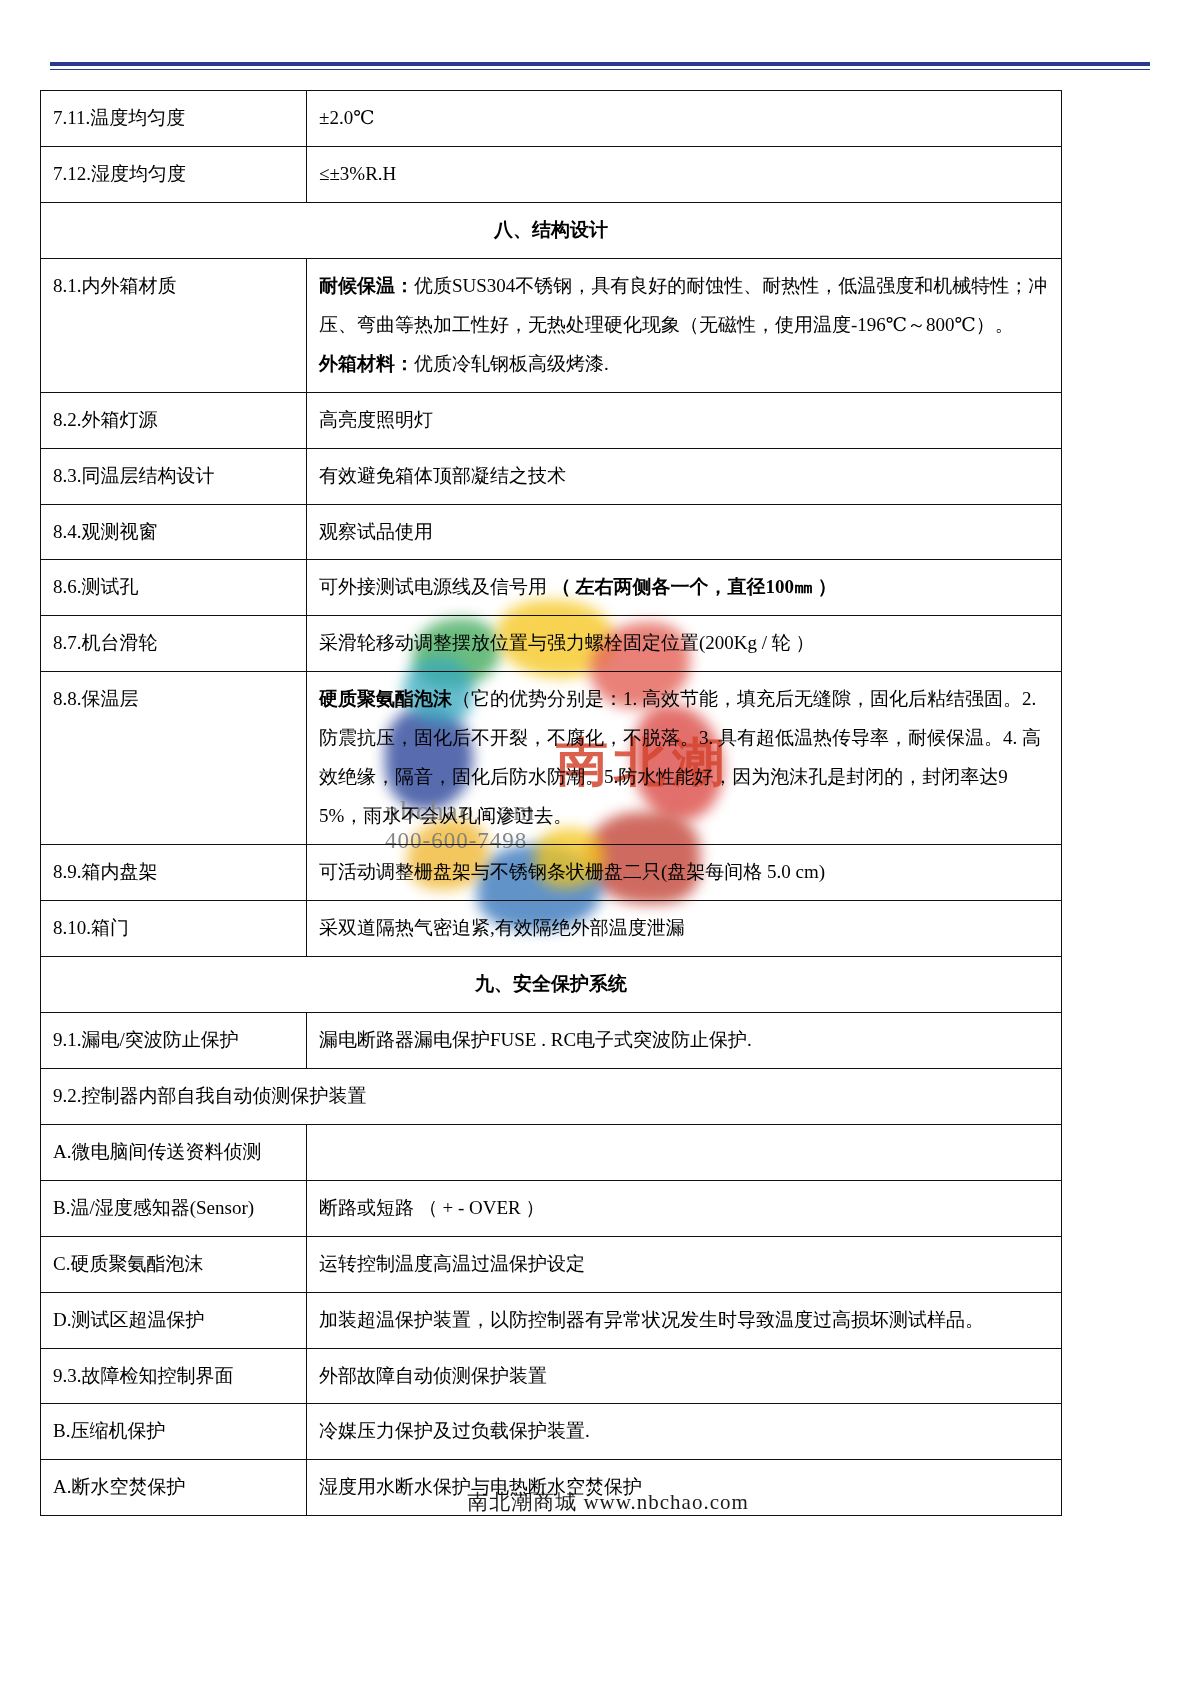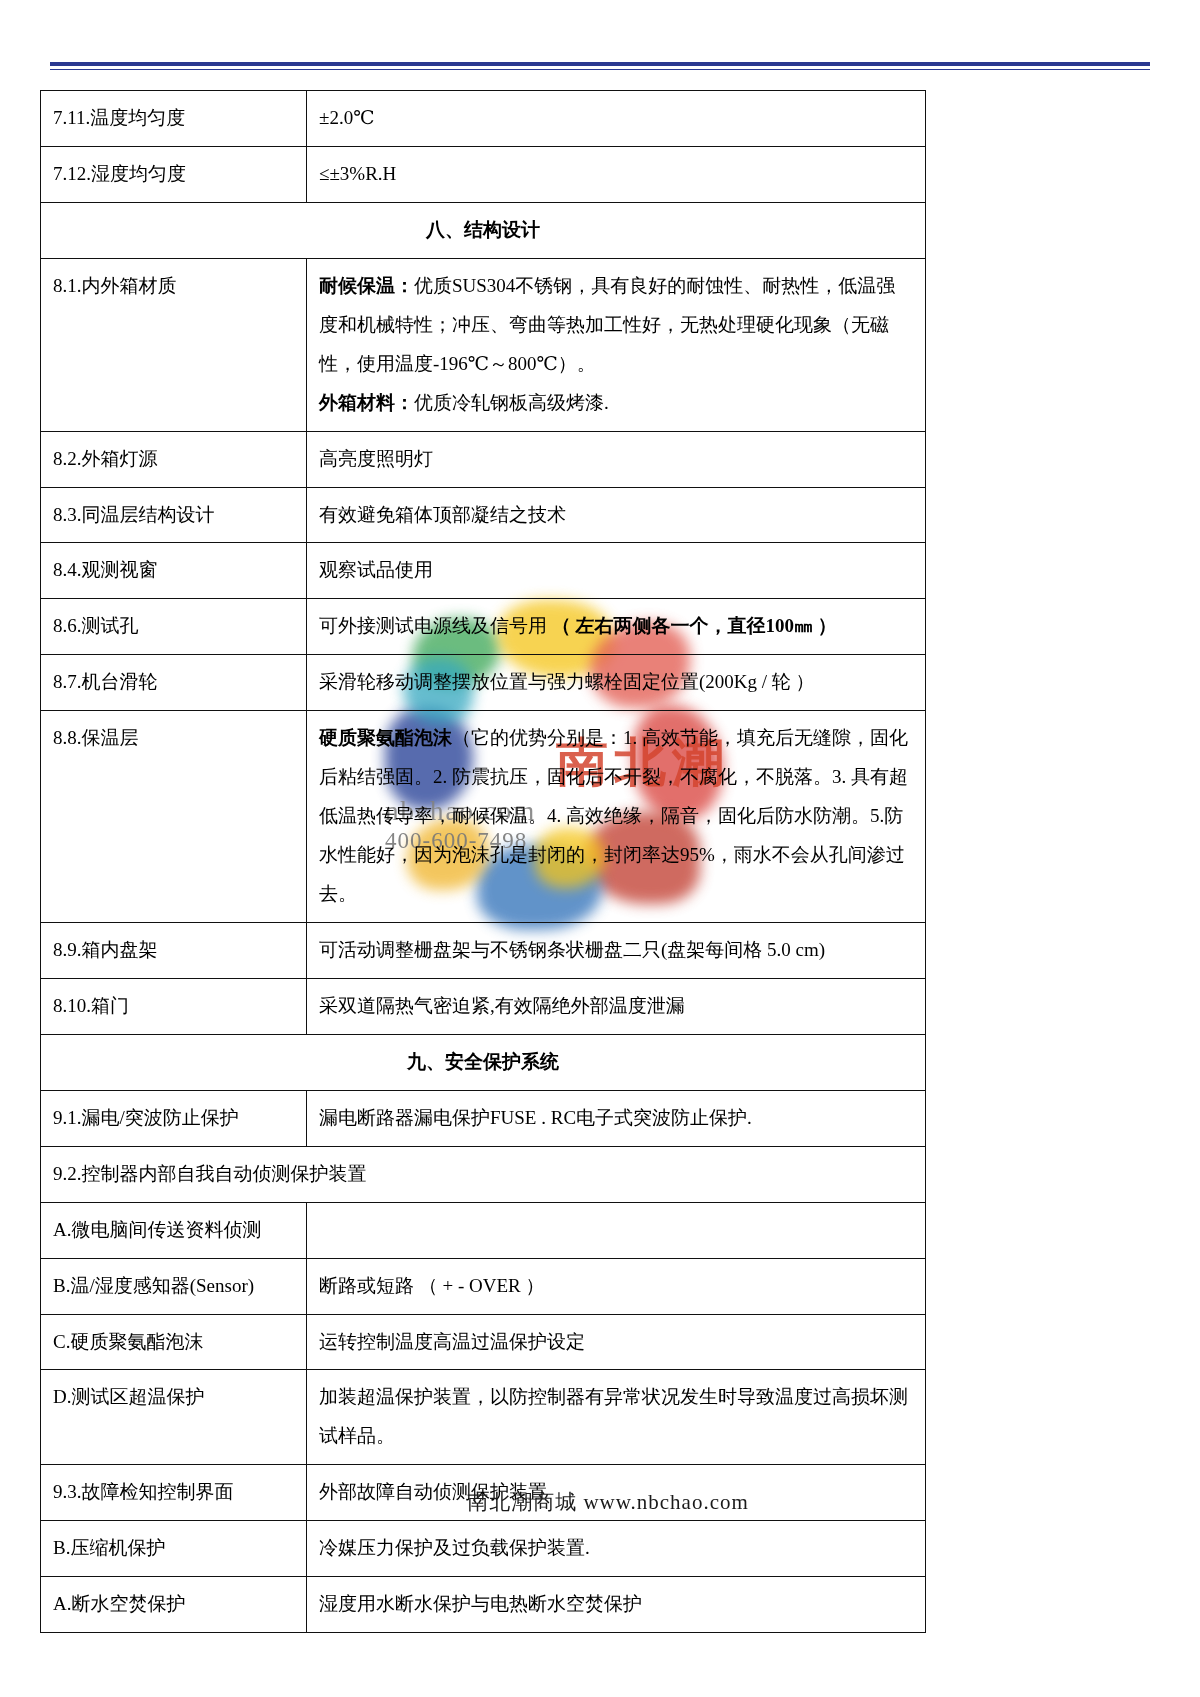--- a/index.html
+++ b/index.html
@@ -80,21 +80,21 @@
   }
 
   
   .table-wrap {
     position: relative;
     z-index: 1;
   }
   table.spec {
     border-collapse: collapse;
     table-layout: fixed;
-    width: 886px;
+    width: 1022px;
     margin-left: 40px;
     font-size: 19px;
   }
   table.spec td {
     border: 1px solid #111;
     padding: 8px 12px;
     line-height: 2.05;
     vertical-align: top;
     word-break: break-all;
     background: transparent;

